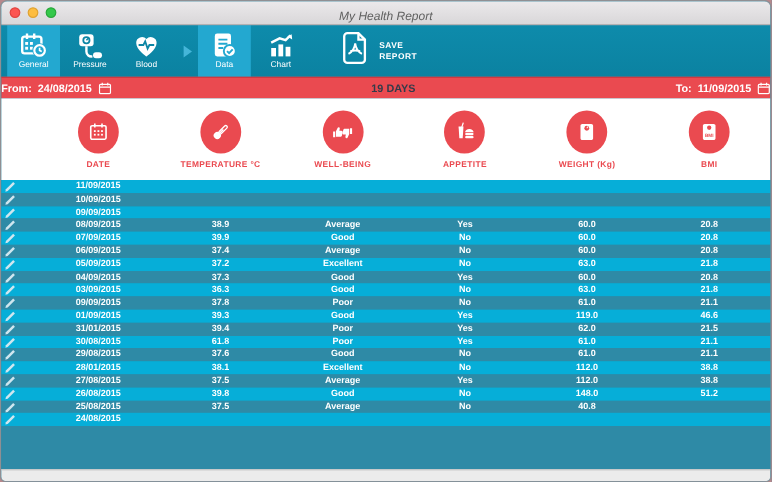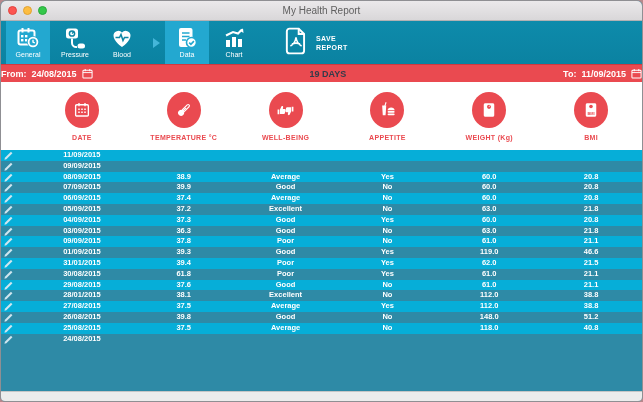--- a/index.html
+++ b/index.html
@@ -5,21 +5,21 @@
   html,body{margin:0;padding:0;background:#b8888c;}
   .window{
     width:643px;height:402px;box-sizing:border-box;
     font-family:"Liberation Sans", sans-serif;
     display:flex;flex-direction:column;
     border-radius:6px 6px 5px 5px;overflow:hidden;
     border:1px solid #8f8f93;background:#2e8aa6;
   }
   
   .titlebar{height:19px;flex:0 0 19px;background:linear-gradient(#ebe9eb,#d9d7d9);
-    border-bottom:1px solid #b3b1b3;position:relative;display:flex;align-items:center;justify-content:center;}
+    border-bottom:1px solid #b3b1b3;position:relative;display:flex;align-items:flex-end;justify-content:center;font-style:italic;}
   .traffic{position:absolute;left:7px;top:5px;display:flex;gap:6px;}
   .light{width:9px;height:9px;border-radius:50%;}
   .light.red{background:#fc5551;border:1px solid #e14540;box-sizing:border-box;}
   .light.yellow{background:#fdbd41;border:1px solid #e0a333;box-sizing:border-box;}
   .light.green{background:#34c84a;border:1px solid #2aa83c;box-sizing:border-box;}
   .title{font-size:10px;color:#606060;}
   
   .toolbar{height:43px;flex:0 0 43px;background:linear-gradient(#0e8bab,#0b82a1);
     display:flex;align-items:stretch;padding-left:5px;}
   .tbtn{--btnbg:#0d86a5;width:44px;margin-right:3px;display:flex;flex-direction:column;
@@ -279,20 +279,33 @@
         <span class="cell"></span>
         <span class="cell"></span>
         <span class="cell"></span>
       </div>
       <div class="row">
         <span class="pencil">
           <svg width="11" height="11" viewBox="0 0 12 12">
             <path d="M1.6 10.6l.5-2.1 6.6-6.6 1.6 1.6-6.6 6.6z" fill="#cfe6ef"></path>
           </svg>
         </span>
+        <span class="cell">10/09/2015</span>
+        <span class="cell"></span>
+        <span class="cell"></span>
+        <span class="cell"></span>
+        <span class="cell"></span>
+        <span class="cell"></span>
+      </div>
+      <div class="row">
+        <span class="pencil">
+          <svg width="11" height="11" viewBox="0 0 12 12">
+            <path d="M1.6 10.6l.5-2.1 6.6-6.6 1.6 1.6-6.6 6.6z" fill="#cfe6ef"></path>
+          </svg>
+        </span>
         <span class="cell">09/09/2015</span>
         <span class="cell"></span>
         <span class="cell"></span>
         <span class="cell"></span>
         <span class="cell"></span>
         <span class="cell"></span>
       </div>
       <div class="row">
         <span class="pencil">
           <svg width="11" height="11" viewBox="0 0 12 12">
@@ -478,21 +491,20 @@
       <div class="row">
         <span class="pencil">
           <svg width="11" height="11" viewBox="0 0 12 12">
             <path d="M1.6 10.6l.5-2.1 6.6-6.6 1.6 1.6-6.6 6.6z" fill="#cfe6ef"></path>
           </svg>
         </span>
         <span class="cell">25/08/2015</span>
         <span class="cell">37.5</span>
         <span class="cell">Average</span>
         <span class="cell">No</span>
-        <span class="cell">118.0</span>
         <span class="cell">40.8</span>
       </div>
       <div class="row">
         <span class="pencil">
           <svg width="11" height="11" viewBox="0 0 12 12">
             <path d="M1.6 10.6l.5-2.1 6.6-6.6 1.6 1.6-6.6 6.6z" fill="#cfe6ef"></path>
           </svg>
         </span>
         <span class="cell">24/08/2015</span>
         <span class="cell"></span>

